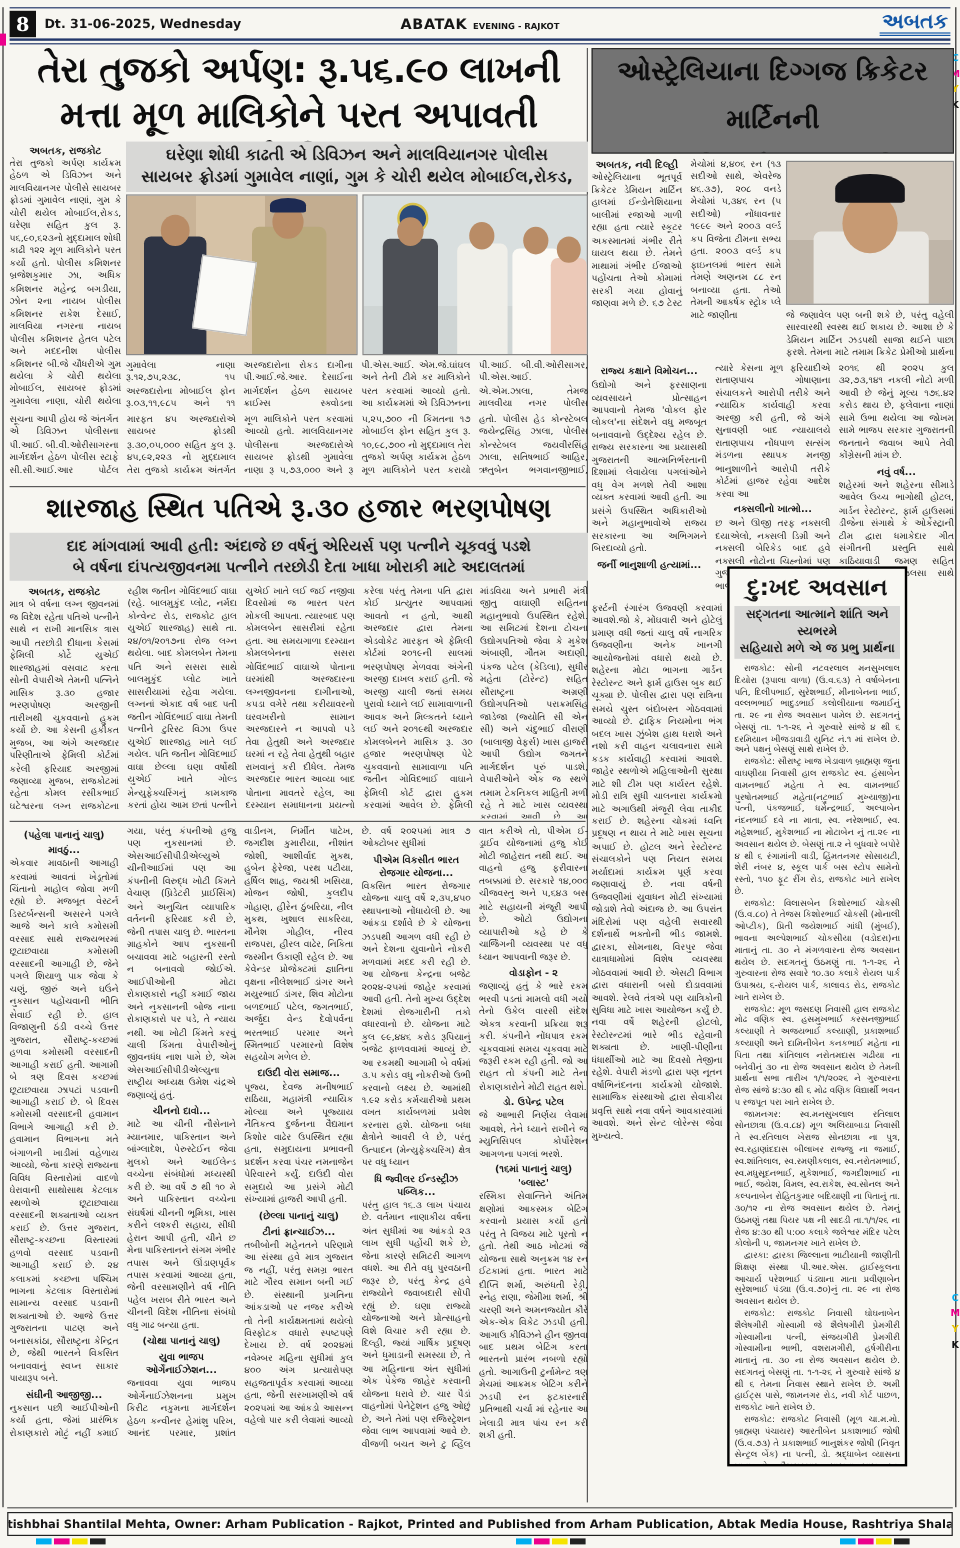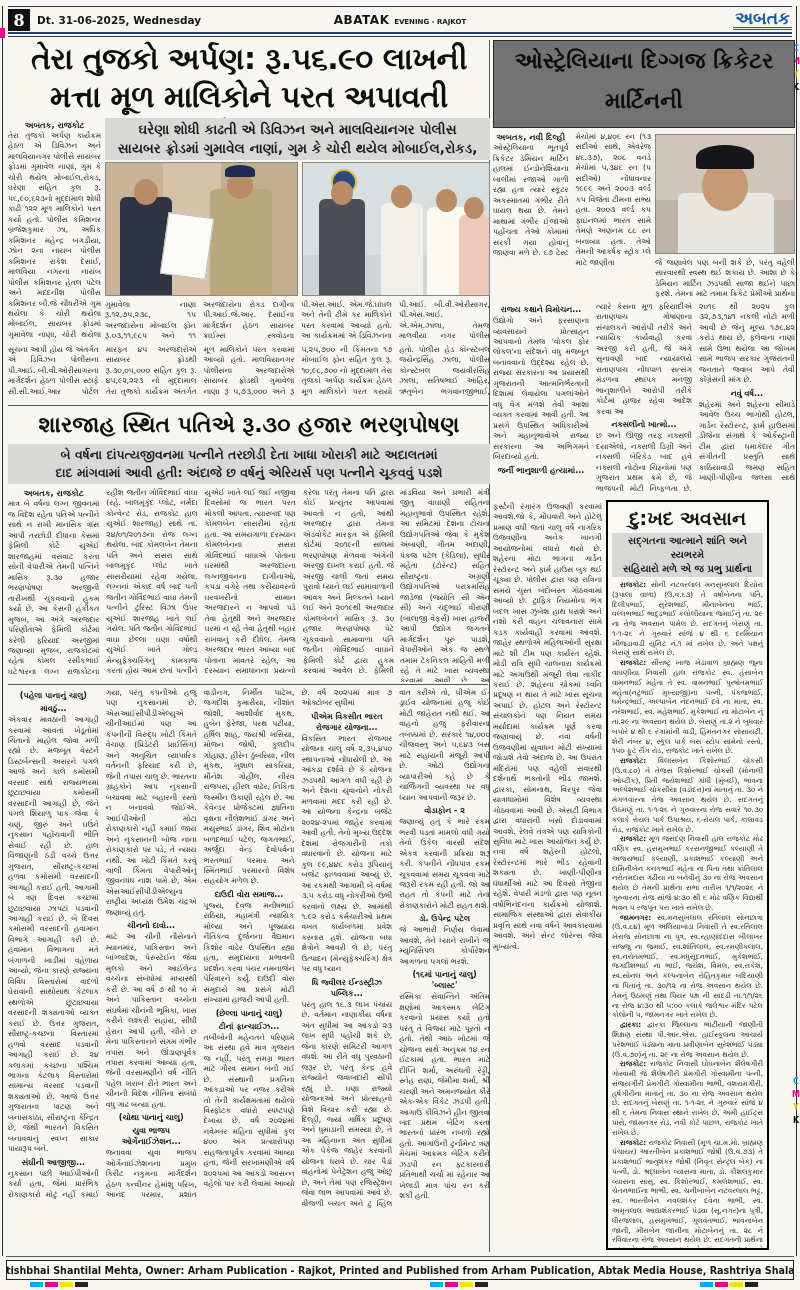--- a/index.html
+++ b/index.html
@@ -62,21 +62,21 @@
   .head-c { position:absolute; border-radius:50%; background:#b98c66; }
   .paper { position:absolute; background:#fafaf7; border:1px solid #bbb; transform:rotate(8deg); }
   .cap { position:absolute; background:#15151a; border-radius:50% 50% 8% 8%; }
   .emblem { position:absolute; border-radius:50%; background:#2b4a7a; border:2px solid #d8c14a; }
 
   
   .obit-box { border:2px solid #000; background:#f9f8f3; padding:3px 4px; overflow:hidden; }
   .obit-title { font-size:19px; font-weight:bold; text-align:center; line-height:26px; }
   .obit-sub { font-size:10px; line-height:14px; margin:2px 0 3px; padding:1px 2px; }
   .obit-entry { font-size:7.2px; line-height:1.36; text-align:justify; text-indent:8px; }
-  .obit-entry b { font-weight:bold; }
+  .obit-entry b { font-weight:normal; }
 
   
   .footer-bar { left:6px; right:6px; bottom:10px; height:20px; border:1.5px solid #222;
                 background:#fbfaf6; display:flex; align-items:center; justify-content:center;
                 font-size:9.6px; font-weight:bold; white-space:nowrap; overflow:hidden; }
 </style>
 </head>
 <body>
 
 <div class="abs edge-l"></div>
@@ -162,22 +162,22 @@
   <div class="head-c" style="left:133px;top:26px;width:21px;height:23px"></div>
   <div class="fig" style="left:156px;top:52px;width:30px;height:82px;background:#ecc9b8"></div>
   <div class="head-c" style="left:161px;top:34px;width:20px;height:22px"></div>
 </div>
 
 <div class="abs jtext cols4" style="left:105px;top:300px;width:385px;height:42px">ગુમાવેલા નાણા રૂ.૧૨,૭૫,૨૩૮, ૧૫ અરજદારોના મોબાઈલ ફોન રૂ.૦૩,૧૧,૯૮૫ અને ૧૧ અરજદારોના રોકડ દાગીના પી.આઈ.જે.આર. દેસાઈના માર્ગદર્શન હેઠળ સાયબર ક્રાઈમ્સ સ્ક્વોડના પી.એસ.આઈ. એમ.જે.ઘાંઘલ અને તેની ટીમે કર માલિકોને પરત કરવામાં આવ્યો હતો. આ કાર્યક્રમમાં એ ડિવિઝનના પી.આઈ. બી.વી.ઓરીસાગર, પી.એસ.આઈ. એ.એમ.ઝાલા, તેમજ માલવીયા નગર પોલીસ સ્ટેશનના પી.આઈ. જે.આર.દેસાઈ, પી.એસ.આઈ. એમ.જે.ઘાંઘલ, પોલીસે હેડ</div>
 <div class="abs jtext cols5" style="left:8px;top:345px;width:482px;height:58px">સૂચના આપી હોય જે અંતર્ગત એ ડિવિઝન પોલીસના પી.આઈ. બી.વી.ઓરીસાગરના માર્ગદર્શન હેઠળ પોલીસ સ્ટાફે સી.સી.આઈ.આર પોર્ટલ મારફત ૪૫ અરજદારોએ સાયબર ફ્રોડથી રૂ.૩૦,૦૫,૦૦૦ સહિત કુલ રૂ. ૪૫,૯૨,૨૨૩ નો મુદ્દામાલ તેરા તુજકો કાર્યક્રમ અંતર્ગત મૂળ માલિકોને પરત કરવામાં આવ્યો હતો. માલવિયાનગર પોલીસના અરજદારોએ સાયબર ફ્રોડથી ગુમાવેલા નાણા રૂ ૫,૭૩,૦૦૦ અને રૂ ૫,૨૫,૭૦૦ ની કિંમતના ૧૭ મોબાઈલ ફોન સહિત કુલ રૂ. ૧૦,૯૮,૭૦૦ નો મુદ્દામાલ તેરા તુજકો અર્પણ કાર્યક્રમ હેઠળ મૂળ માલિકોને પરત કરાયો હતો. પોલીસ હેડ કોન્સ્ટેબલ જયેન્દ્રસિંહ ઝાલા, પોલીસ કોન્સ્ટેબલ જયવીરસિંહ ઝાલા, સતિષભાઈ આહિર, ઋતુબેન ભગવાનજીભાઈ, ઋતિકાબેન રૂડાણી, આઈ.ટી એક્સપર્ટ ઈરફાનભાઈ અન્સારી તથા કોન્સ્ટેબલ કિશોરસિંહ, પ્રવિણસિંહ, પોલીસ કોન્સ્ટેબલ જયાભાઈ, રસિકભાઈ, રઘુજીતસિંહ, રમેશભાઈ, દિવ્યાબેન દિનેશભાઈ ઉપસ્થિત રહ્યા હતા.</div>
 
 <div class="abs hl hl-sharjah" style="left:8px;width:482px;top:410px;height:32px">શારજાહ સ્થિત પતિએ રૂ.૩૦ હજાર ભરણપોષણ ચૂકવવા હુકમ</div>
 <div class="abs graybox" style="left:8px;top:444px;width:482px;height:40px;font-size:12.5px;line-height:18px">
+  <div>દાદ માંગવામાં આવી હતી: અંદાજે છ વર્ષનું એરિયર્સ પણ પત્નીને ચૂકવવું પડશે</div>
   <div>બે વર્ષના દાંપત્યજીવનમા પત્નીને તરછોડી દેતા ખાધા ખોરાકી માટે અદાલતમાં</div>
-  <div>દાદ માંગવામાં આવી હતી: અંદાજે છ વર્ષનું એરિયર્સ પણ પત્નીને ચૂકવવું પડશે</div>
 </div>
 <div class="abs" style="left:8px;top:488px;width:386px;height:194px">
   <div class="jtext cols4" style="height:194px">
     <div class="byline">અબતક, રાજકોટ</div>
     <span>માત્ર બે વર્ષના લગ્ન જીવનમાં જ વિદેશ રહેતા પતિએ પત્નીને સાથે ન રાખી માનસિક ત્રાસ આપી તરછોડી દીધાના કેસમાં ફેમિલી કોર્ટે યુએઈ શારજાહમાં વસવાટ કરતા સોની વેપારીએ તેમની પત્નિને માસિક રૂ.૩૦ હજાર ભરણપોષણ અરજીની તારીખથી ચુકવવાનો હુકમ કર્યો છે. આ કેસની હકીકત મુજબ, આ અંગે અરજદાર પરિણીતાએ ફેમિલી કોર્ટમાં કરેલી ફરિયાદ અરજીમાં જણાવ્યા મુજબ, રાજકોટમાં રહેતા કોમલ રસીકભાઈ ઘટેશ્વરના લગ્ન રાજકોટના રહીશ જતીન ગોવિંદભાઈ વાઘા (રહે. બાલમુકુંદ પ્લોટ, નર્મદા કોન્વેન્ટ રોડ, રાજકોટ હાલ યુએઈ શારજાહ) સાથે તા. ૨૪/૦૧/૨૦૧૭ના રોજ લગ્ન થયેલા. બાદ કોમલબેન તેમના પતિ અને સસરા સાથે બાલમુકુંદ પ્લોટ ખાતે સાસરીયામાં રહેવા ગયેલા. લગ્નનાં એકાદ વર્ષ બાદ પતી જતીન ગોવિંદભાઈ વાઘા તેમની પત્નીને ટુરિસ્ટ વિઝા ઉપર યુએઈ શારજાહ ખાતે લઈ ગયેલ. પતિ જતીન ગોવિંદભાઈ વાઘા છેલ્લા ઘણા વર્ષોથી યુએઈ ખાતે ગોલ્ડ મેન્યુફેક્ચરિંગનું કામકાજ કરતાં હોય આમ છતાં પત્નીને યુએઈ ખાતે લઈ જઈ નજીવા દિવસોમાં જ ભારત પરત મોકલી આપતા. ત્યારબાદ પણ કોમલબેન સાસરીમાં રહેતા હતા. આ સમયગાળા દરમ્યાન કોમલબેનના સસરા ગોવિંદભાઈ વાઘાએ પોતાના ઘરમાંથી અરજદારના લગ્નજીવનના દાગીનાઓ, કપડા વગેરે તથા કરીયાવરનો ઘરવખરીનો સામાન અરજદારને ન આપવો પડે તેવા હેતુથી અને અરજદાર ઘરમાં ન રહે તેવા હેતુથી બહાર રાખવાનું કરી દીધેલ. તેમજ અરજદાર ભારત આવ્યા બાદ પોતાના માવતરે રહેલ, આ દરમ્યાન સમાધાનના પ્રયત્નો કરેલા પરંતુ તેમના પતિ દ્વારા કોઈ પ્રત્યુતર આપવામાં આવતો ન હતો, આથી અરજદાર દ્વારા તેમના એડવોકેટ મારફત એ ફેમિલી કોર્ટમાં ૨૦૧૯ની સાલમાં ભરણપોષણ મેળવવા અંગેની અરજી દાખલ કરાઈ હતી. જે અરજી ચાલી જતાં સમય પુરાવો ધ્યાને લઈ સામાવાળાની આવક અને મિલ્કતને ધ્યાને લઈ અને ૨૦૧૯થી અરજદાર કોમલબેનને માસિક રૂ. ૩૦ હજાર ભરણપોષણ પેટે ચુકવવાનો સામાવાળા પતિ જતીન ગોવિંદભાઈ વાઘાને ફેમિલી કોર્ટ દ્વારા હુકમ કરવામાં આવેલ છે. ફેમિલી કોર્ટના આ હુકમને પગલે પરિણીતા અંદાજે છ વર્ષનું ભરણપોષણ એરિયર્સ મેળવવા હકદાર બનેલ છે. આ કામમાં અરજદાર કોમલબેન તરફે વકીલ તરીકે રાજેશ કે. મહેતા, ધવલ પી. મહેતા, નીરવ પી. મહેતા, ચંદુભાઈ અઘેરા, હિતેષ આર. મહેતા, સુરેન્દ્રસિંહ જાડેજા તથા મહેન્દ્રભાઈ ચુડાસમા રોકાયેલ હતા.</span>
   </div>
 </div>
 <div class="abs" style="left:400px;top:488px;width:90px;height:194px">
   <div class="jtext" style="height:194px">
     <span>માંડવિયા અને પ્રભારી મંત્રી જીતુ વાઘાણી સહિતના મહાનુભાવો ઉપસ્થિત રહેશે. આ સમિટમાં દેશના ટોચના ઉદ્યોગપતિઓ જેવા કે મુકેશ અંબાણી, ગૌતમ અદાણી, પંકજ પટેલ (કેડિલા), સુધીર મહેતા (ટોરેન્ટ) સહિત સૌરાષ્ટ્રના અગ્રણી ઉદ્યોગપતિઓ પરાક્રમસિંહ જાડેજા (જ્યોતિ સી એન સી) અને ચંદુભાઈ વીરાણી (બાલાજી વેફર્સ) ખાસ હાજરી આપી ઉદ્યોગ જગતને માર્ગદર્શન પૂરું પાડશે, વેપારીઓને એક જ સ્થળે તમામ ટેકનિકલ માહિતી મળી રહે તે માટે ખાસ વ્યવસ્થા કરવામાં આવી છે. આ કોન્કલેવ સૌરાષ્ટ્ર-કચ્છના ઔદ્યોગિક નકશાને વૈશ્વિક ફલક પર મૂકવા માટે એક મહત્વનું સીમાચિહ્ન સાબિત થશે.</span>
@@ -265,21 +265,21 @@
   
     <div class="mini-head">નવું વર્ષ...</div>
     <span>શહેરમાં અને શહેરના સીમાડે આવેલ ઉચ્ચ ભાગોથી હોટલ, ગાર્ડન રેસ્ટોરન્ટ, ફાર્મ હાઉસમાં ડીજેના સંગાથે કે ઓર્કેસ્ટ્રાની ટીમ દ્વારા ધમાકેદાર ગીત સંગીતની પ્રસ્તુતિ સાથે કાઠિયાવાડી જમણ સહિત ખાણી-પીણીના જલસા સાથે યુવાનો વર્ષાવર્ષની ઉજવણી કરશે.</span>
   
     
     
   </div>
 
 <div class="abs jtext" style="left:493px;top:502px;width:109px;height:746px">ફર્સ્ટની રંગારંગ ઉજવણી કરવામાં આવશે.જો કે, મોંઘવારી અને હોટેલું પ્રમાણ વધી જતાં ચાલુ વર્ષે નાગરિક ઉજવણીના અનેક ખાનગી આયોજનોમાં વધારો થયો છે. શહેરના મોટા ભાગના ગાર્ડન રેસ્ટોરન્ટ અને ફાર્મ હાઉસ બુક થઈ ચૂક્યા છે. પોલીસ દ્વારા પણ રાત્રિના સમયે ચુસ્ત બંદોબસ્ત ગોઠવવામાં આવ્યો છે. ટ્રાફિક નિયમોના ભંગ બદલ ખાસ ઝુંબેશ હાથ ધરાશે અને નશો કરી વાહન ચલાવનારા સામે કડક કાર્યવાહી કરવામાં આવશે. જાહેર સ્થળોએ મહિલાઓની સુરક્ષા માટે શી ટીમ પણ કાર્યરત રહેશે. મોડી રાત્રિ સુધી ચાલનારા કાર્યક્રમો માટે અગાઉથી મંજૂરી લેવા તાકીદ કરાઈ છે. શહેરના ચોકમાં ધ્વનિ પ્રદૂષણ ન થાય તે માટે ખાસ સૂચના અપાઈ છે. હોટલ અને રેસ્ટોરન્ટ સંચાલકોને પણ નિયત સમય મર્યાદામાં કાર્યક્રમ પૂર્ણ કરવા જણાવાયું છે. નવા વર્ષની ઉજવણીમાં યુવાધન મોટી સંખ્યામાં જોડાશે તેવો અંદાજ છે. આ ઉપરાંત મંદિરોમાં પણ વહેલી સવારથી દર્શનાર્થે ભક્તોની ભીડ જામશે. દ્વારકા, સોમનાથ, વિરપુર જેવા યાત્રાધામોમાં વિશેષ વ્યવસ્થા ગોઠવવામાં આવી છે. એસટી વિભાગ દ્વારા વધારાની બસો દોડાવવામાં આવશે. રેલવે તંત્રએ પણ યાત્રિકોની સુવિધા માટે ખાસ આયોજન કર્યું છે. નવા વર્ષે શહેરની હોટલો, રેસ્ટોરન્ટમાં ભારે ભીડ રહેવાની શક્યતા છે. ખાણી-પીણીના ધંધાર્થીઓ માટે આ દિવસો તેજીના રહેશે. વેપારી મંડળો દ્વારા પણ નૂતન વર્ષાભિનંદનના કાર્યક્રમો યોજાશે. સામાજિક સંસ્થાઓ દ્વારા સેવાકીય પ્રવૃત્તિ સાથે નવા વર્ષને આવકારવામાં આવશે. અને સેન્ટ લોરેન્સ જેવા મુખ્યત્વે.</div>
 
-<div class="abs obit-box" style="left:606px;top:500px;width:163px;height:750px">
+<div class="abs obit-box" style="left:606px;top:472px;width:150px;height:750px">
   <div class="obit-title">દુ:ખદ અવસાન</div>
   <div class="graybox obit-sub">
     <div>સદ્ગતના આત્માને શાંતિ અને સ્યભરમે</div>
     <div>સહિયારો મળે એ જ પ્રભુ પ્રાર્થના</div>
   </div>
   <div>
 
       <div class="obit-entry"><b>રાજકોટ:</b> <span>સોની નટવરલાલ મનસુખલાલ દિયોરા (રૂપાલા વાળા) (ઉ.વ.૬૩) તે વર્ષાબેનના પતિ, દિલીપભાઈ, સુરેશભાઈ, મીનાબેનના ભાઈ, વલ્લભભાઈ ભાદુડભાઈ કલોલીયાના જમાઈનું તા. ૨૯ ના રોજ અવસાન પામેલ છે. સદગતનું બેસણું તા. ૧-૧-૨૬ ને ગુરુવારે સાંજે ૪ થી ૬ દરમિયાન ખીજડાવાડી યુનિટ નં.૧ માં રાખેલ છે. અને પક્ષનું બેસણું સાથે રાખેલ છે.</span></div>
 
       <div class="obit-entry"><b>રાજકોટ:</b> <span>સૌરાષ્ટ્ર ખાજ ખેડાવાળ બ્રાહ્મણ જુના વાઘણીયા નિવાસી હાલ રાજકોટ સ્વ. હંસાબેન વામનભાઈ મહેતા તે સ્વ. વામનભાઈ પુરષોતમભાઈ મહેતા(નટુભાઈ મુખ્યાજી)ના પત્ની, પંકજભાઈ, ધર્મેન્દ્રભાઈ, અલ્પાબેન નંદનભાઈ દવે ના માતા, સ્વ. નરેશભાઈ, સ્વ. મહેશભાઈ, મુકેશભાઈ ના મોટાબેન નું તા.૨૯ ના અવસાન થયેલ છે. બેસણું તા.૨ ને બુધવારે બપોરે ૪ થી ૬ રંગામાંની વાડી, હિંમતનગર સોસાયટી, શેરી નંબર ૪, સ્કૂલ પાર્ક બસ સ્ટોપ સામેનો રસ્તો, ૧૫૦ ફૂટ રીંગ રોડ, રાજકોટ ખાતે રાખેલ છે.</span></div>

